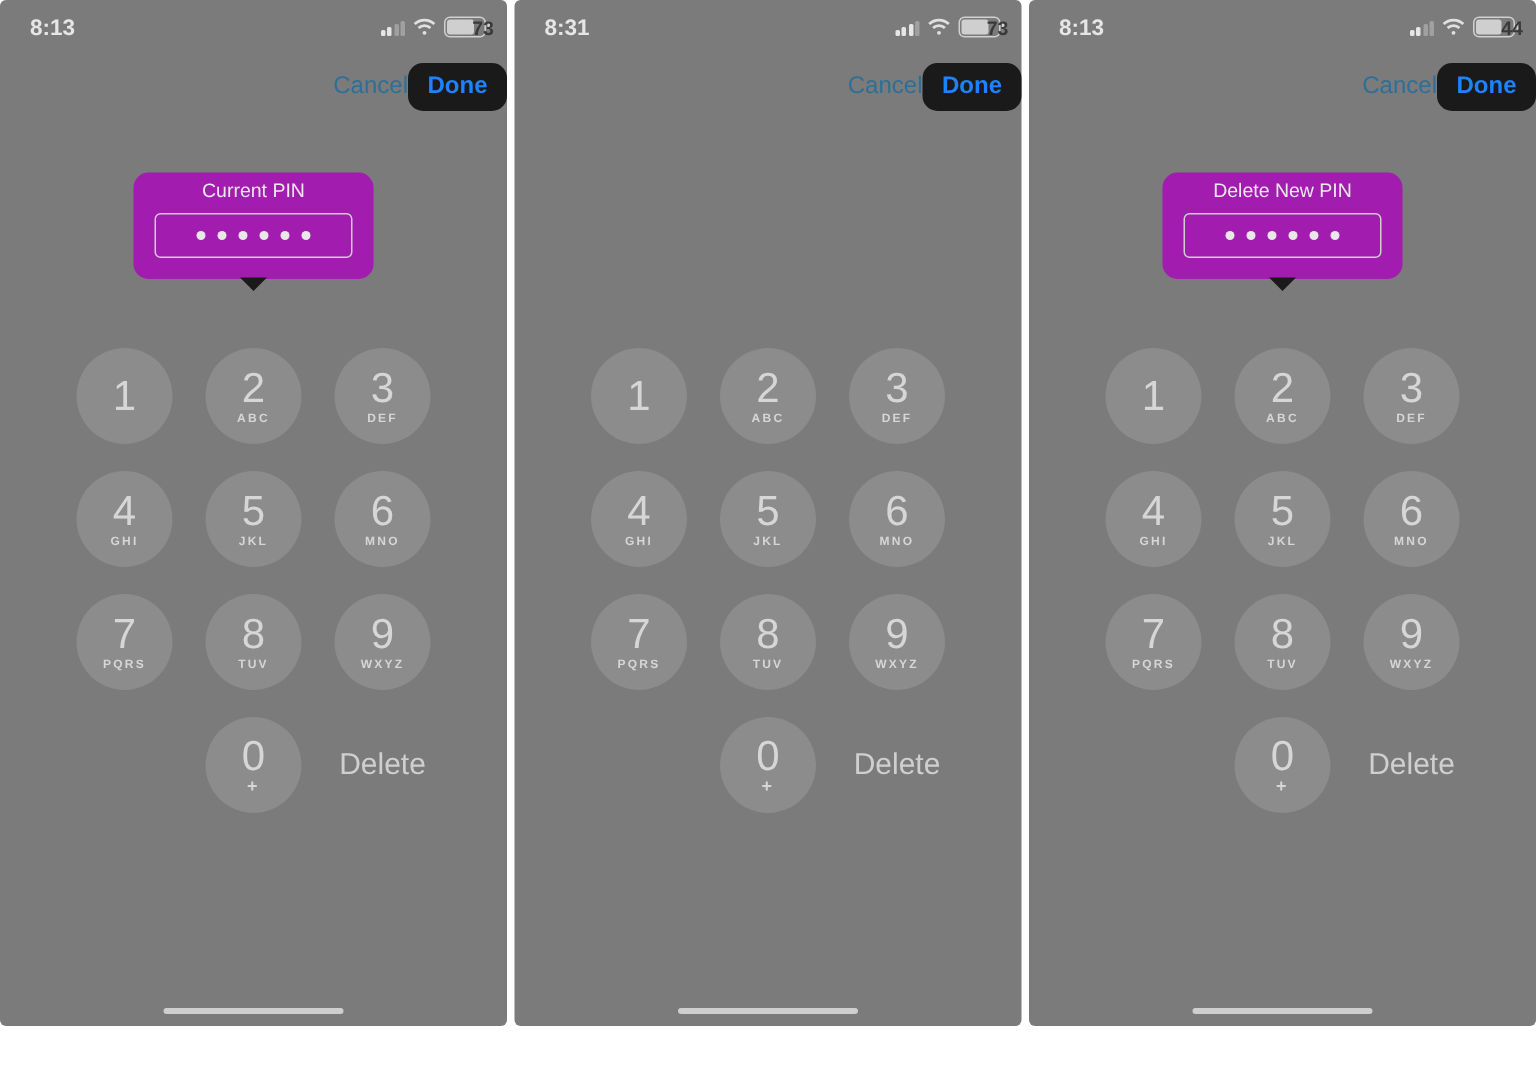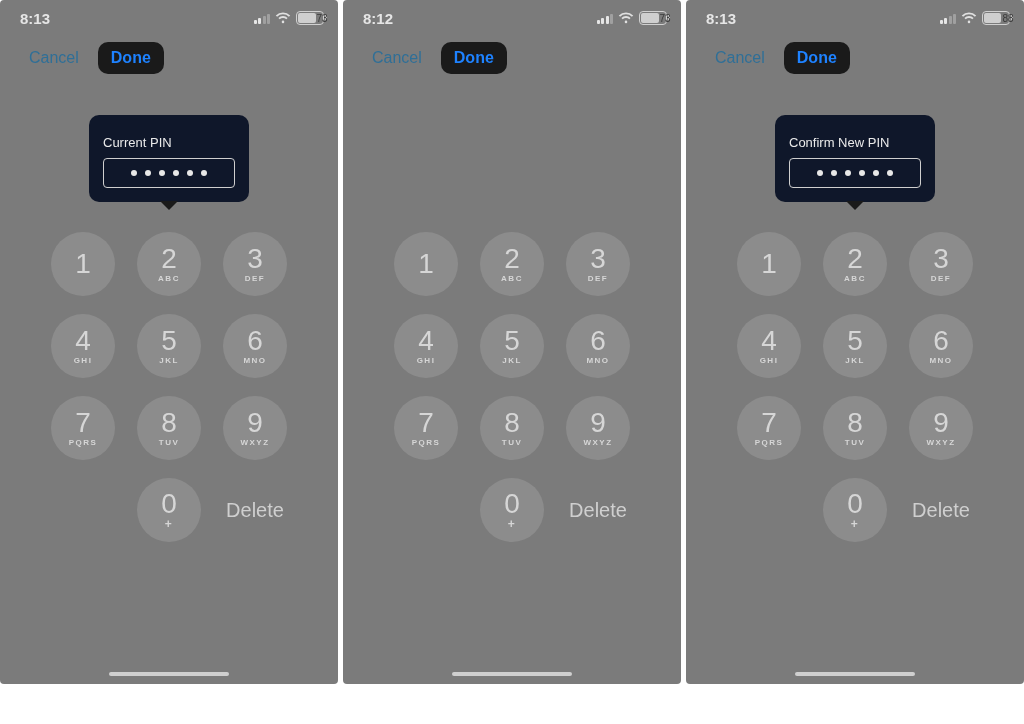--- a/index.html
+++ b/index.html
@@ -74,35 +74,34 @@
     border-radius: 0 2px 2px 0;
   }
   .battery-fill {
     position: absolute;
     left: 1px; top: 1px; bottom: 1px;
     background: #cfcfcf;
     border-radius: 2px;
   }
   .battery-text {
     position: relative;
-    font-size: 10px;
-    font-weight: 400;
+    font-size: 13px;
+    font-weight: 700;
     color: #3a3a3a;
     z-index: 1;
     margin-left: 24px;
   }
 
   
   .navbar {
     height: 44px;
     display: flex;
     align-items: center;
-    justify-content: flex-start;
-    padding: 0 29px;
-    gap: 19px;
+    justify-content: flex-end;
+    padding: 0 0;
   }
   .cancel-btn {
     color: #2f6f97;
     font-size: 16px;
     font-weight: 400;
     background: none;
     border: none;
   }
   .done-btn {
     background: #1a1a1a;
@@ -113,23 +112,24 @@
     border-radius: 10px;
     padding: 7px 13px;
   }
 
   
   .pin-box {
     position: absolute;
     top: 115px;
     left: 50%;
     transform: translateX(-50%);
-    background: #0f172a;
+    background: #a21caf;
     border-radius: 10px;
-    padding: 20px 14px 14px;
+    padding: 4px 14px 14px;
+    text-align: center;
     min-width: 160px;
   }
   .pin-box::after {
     content: "";
     position: absolute;
     left: 50%;
     bottom: -8px;
     transform: translateX(-50%);
     border-left: 9px solid transparent;
     border-right: 9px solid transparent;
@@ -299,21 +299,21 @@
       </button>
       <button class="delete-btn">Delete</button>
     </div>
   <div class="home-ind"></div>
 </div>
 
 <div class="gap"></div>
 
 <div class="screen">
   <div class="statusbar">
-    <span>8:12</span>
+    <span>8:31</span>
     <div class="status-right">
       <div class="signal-bars">
         <span></span>
           <span></span>
           <span></span>
           <span class="dim"></span>
       </div>
       <svg class="wifi-icon" viewBox="0 0 16 12">
           <path d="M8 11.2a1.3 1.3 0 1 0 0-2.6 1.3 1.3 0 0 0 0 2.6Zm-3.3-3.9a4.7 4.7 0 0 1 6.6 0l1.3-1.3a6.5 6.5 0 0 0-9.2 0l1.3 1.3Zm-2.6-2.6a8.4 8.4 0 0 1 11.8 0L15.2 3.4a10.2 10.2 0 0 0-14.4 0l1.3 1.3Z" fill="#e0e0e0"></path>
         </svg>
@@ -383,30 +383,30 @@
         <span></span>
           <span></span>
           <span class="dim"></span>
           <span class="dim"></span>
       </div>
       <svg class="wifi-icon" viewBox="0 0 16 12">
           <path d="M8 11.2a1.3 1.3 0 1 0 0-2.6 1.3 1.3 0 0 0 0 2.6Zm-3.3-3.9a4.7 4.7 0 0 1 6.6 0l1.3-1.3a6.5 6.5 0 0 0-9.2 0l1.3 1.3Zm-2.6-2.6a8.4 8.4 0 0 1 11.8 0L15.2 3.4a10.2 10.2 0 0 0-14.4 0l1.3 1.3Z" fill="#e0e0e0"></path>
         </svg>
       <div class="battery">
         <div class="battery-fill" style="width: 17.28px;"></div>
-        <span class="battery-text">88</span>
+        <span class="battery-text">44</span>
       </div>
     </div>
   </div>
   <div class="navbar">
     <button class="cancel-btn">Cancel</button>
     <button class="done-btn">Done</button>
   </div>
   <div class="pin-box">
-    <div class="pin-title">Confirm New PIN</div>
+    <div class="pin-title">Delete New PIN</div>
     <div class="pin-field">
         <span class="pin-dot"></span>
         <span class="pin-dot"></span>
         <span class="pin-dot"></span>
         <span class="pin-dot"></span>
         <span class="pin-dot"></span>
         <span class="pin-dot"></span>
       </div>
   </div>
   <div class="keypad">

